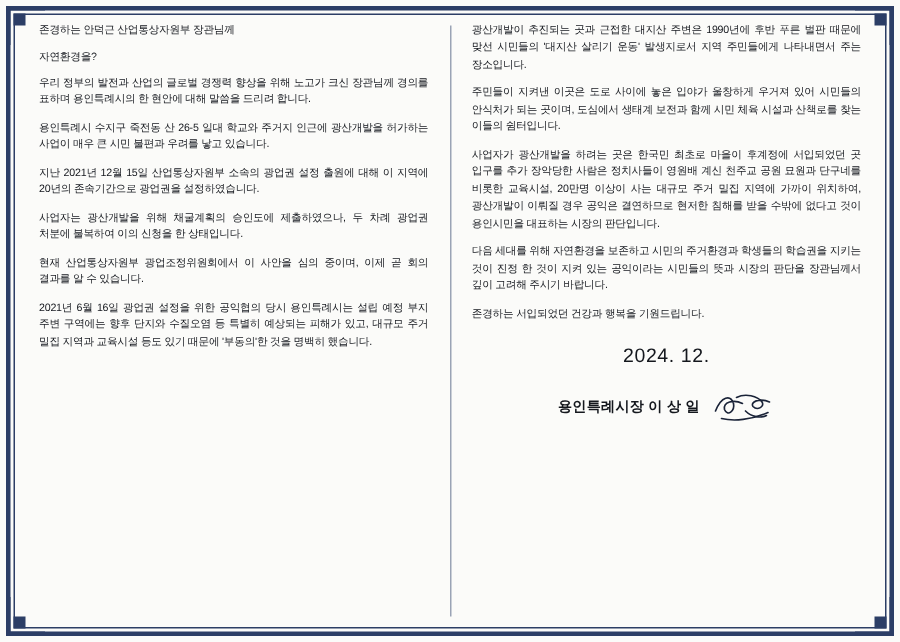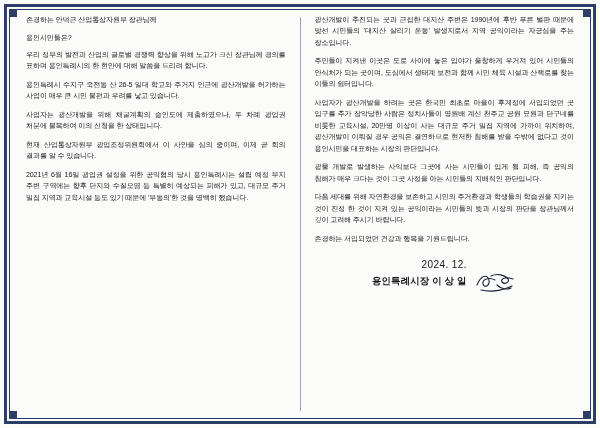--- a/index.html
+++ b/index.html
@@ -90,23 +90,24 @@
     letter-spacing: -0.15px;
     word-break: keep-all;
   }
   p.para.tight { margin-bottom: 5px; }
   .sign-block {
     margin-top: 14px;
     text-align: center;
     position: relative;
   }
   .sign-date {
-    font-size: 10px;
+    font-size: 13px;
     color: #14171d;
     letter-spacing: 0.4px;
+    margin-bottom: 16px;
   }
   .sign-name-row {
     display: inline-flex;
     align-items: center;
     justify-content: center;
     gap: 6px;
   }
   .sign-name {
     font-size: 9.4px;
     font-weight: bold;
@@ -134,35 +135,35 @@
   <div class="corner br"></div>
   <div class="corner-dot tl"></div>
   <div class="corner-dot tr"></div>
   <div class="corner-dot bl"></div>
   <div class="corner-dot br"></div>
 
   <div class="content">
 
     <div class="col col-left">
       <p class="para">존경하는 안덕근 산업통상자원부 장관님께</p>
-      <p class="para tight">용인시민들은?</p>
+      <p class="para tight">자연환경을?</p>
       <p class="para">우리 정부의 발전과 산업의 글로벌 경쟁력 향상을 위해 노고가 크신 장관님께 경의를 표하며 용인특례시의 한 현안에 대해 말씀을 드리려 합니다.</p>
       <p class="para">용인특례시 수지구 죽전동 산 26-5 일대 학교와 주거지 인근에 광산개발을 허가하는 사업이 매우 큰 시민 불편과 우려를 낳고 있습니다.</p>
+      <p class="para">지난 2021년 12월 15일 산업통상자원부 소속의 광업권 설정 출원에 대해 이 지역에 20년의 존속기간으로 광업권을 설정하였습니다.</p>
       <p class="para">사업자는 광산개발을 위해 채굴계획의 승인도에 제출하였으나, 두 차례 광업권 처분에 불복하여 이의 신청을 한 상태입니다.</p>
       <p class="para">현재 산업통상자원부 광업조정위원회에서 이 사안을 심의 중이며, 이제 곧 회의 결과를 알 수 있습니다.</p>
       <p class="para">2021년 6월 16일 광업권 설정을 위한 공익협의 당시 용인특례시는 설립 예정 부지 주변 구역에는 향후 단지와 수질오염 등 특별히 예상되는 피해가 있고, 대규모 주거 밀집 지역과 교육시설 등도 있기 때문에 '부동의'한 것을 명백히 했습니다.</p>
     </div>
 
     <div class="divider"></div>
 
     <div class="col col-right">
-      <p class="para">광산개발이 추진되는 곳과 근접한 대지산 주변은 1990년에 후반 푸른 벌판 때문에 맞선 시민들의 '대지산 살리기 운동' 발생지로서 지역 공익이라는 자긍심을 주는 장소입니다.</p>
+      <p class="para">광산개발이 추진되는 곳과 근접한 대지산 주변은 1990년에 후반 푸른 벌판 때문에 맞선 시민들의 '대지산 살리기 운동' 발생지로서 지역 주민들에게 나타내면서 주는 장소입니다.</p>
       <p class="para">주민들이 지켜낸 이곳은 도로 사이에 놓은 입야가 울창하게 우거져 있어 시민들의 안식처가 되는 곳이며, 도심에서 생태계 보전과 함께 시민 체육 시설과 산책로를 찾는 이들의 쉼터입니다.</p>
       <p class="para">사업자가 광산개발을 하려는 곳은 한국민 최초로 마을이 후계정에 서입되었던 곳 입구를 추가 장악당한 사람은 정치사들이 영원배 계신 천주교 공원 묘원과 단구네를 비롯한 교육시설, 20만명 이상이 사는 대규모 주거 밀집 지역에 가까이 위치하여, 광산개발이 이뤄질 경우 공익은 결연하므로 현저한 침해를 받을 수밖에 없다고 것이 용인시민을 대표하는 시장의 판단입니다.</p>
-      <p class="para">광물 개발로 발생하는 사익보다 그곳에 사는 시민들이 입게 될 피해, 즉 공익의 침해가 매우 크다는 것이 그곳 사정을 아는 시민들의 지배적인 판단입니다.</p>
       <p class="para">다음 세대를 위해 자연환경을 보존하고 시민의 주거환경과 학생들의 학습권을 지키는 것이 진정 한 것이 지켜 있는 공익이라는 시민들의 뜻과 시장의 판단을 장관님께서 깊이 고려해 주시기 바랍니다.</p>
       <p class="para">존경하는 서입되었던 건강과 행복을 기원드립니다.</p>
 
       <div class="sign-block">
         <div class="sign-date">2024. 12.</div>
         <div class="sign-name-row">
           <span class="sign-name">용인특례시장 이 상 일</span>
           <span class="signature-mark">
             <svg width="42" height="22" viewBox="0 0 42 22" xmlns="http://www.w3.org/2000/svg">
               <g fill="none" stroke="#1a2338" stroke-width="1.1" stroke-linecap="round">

